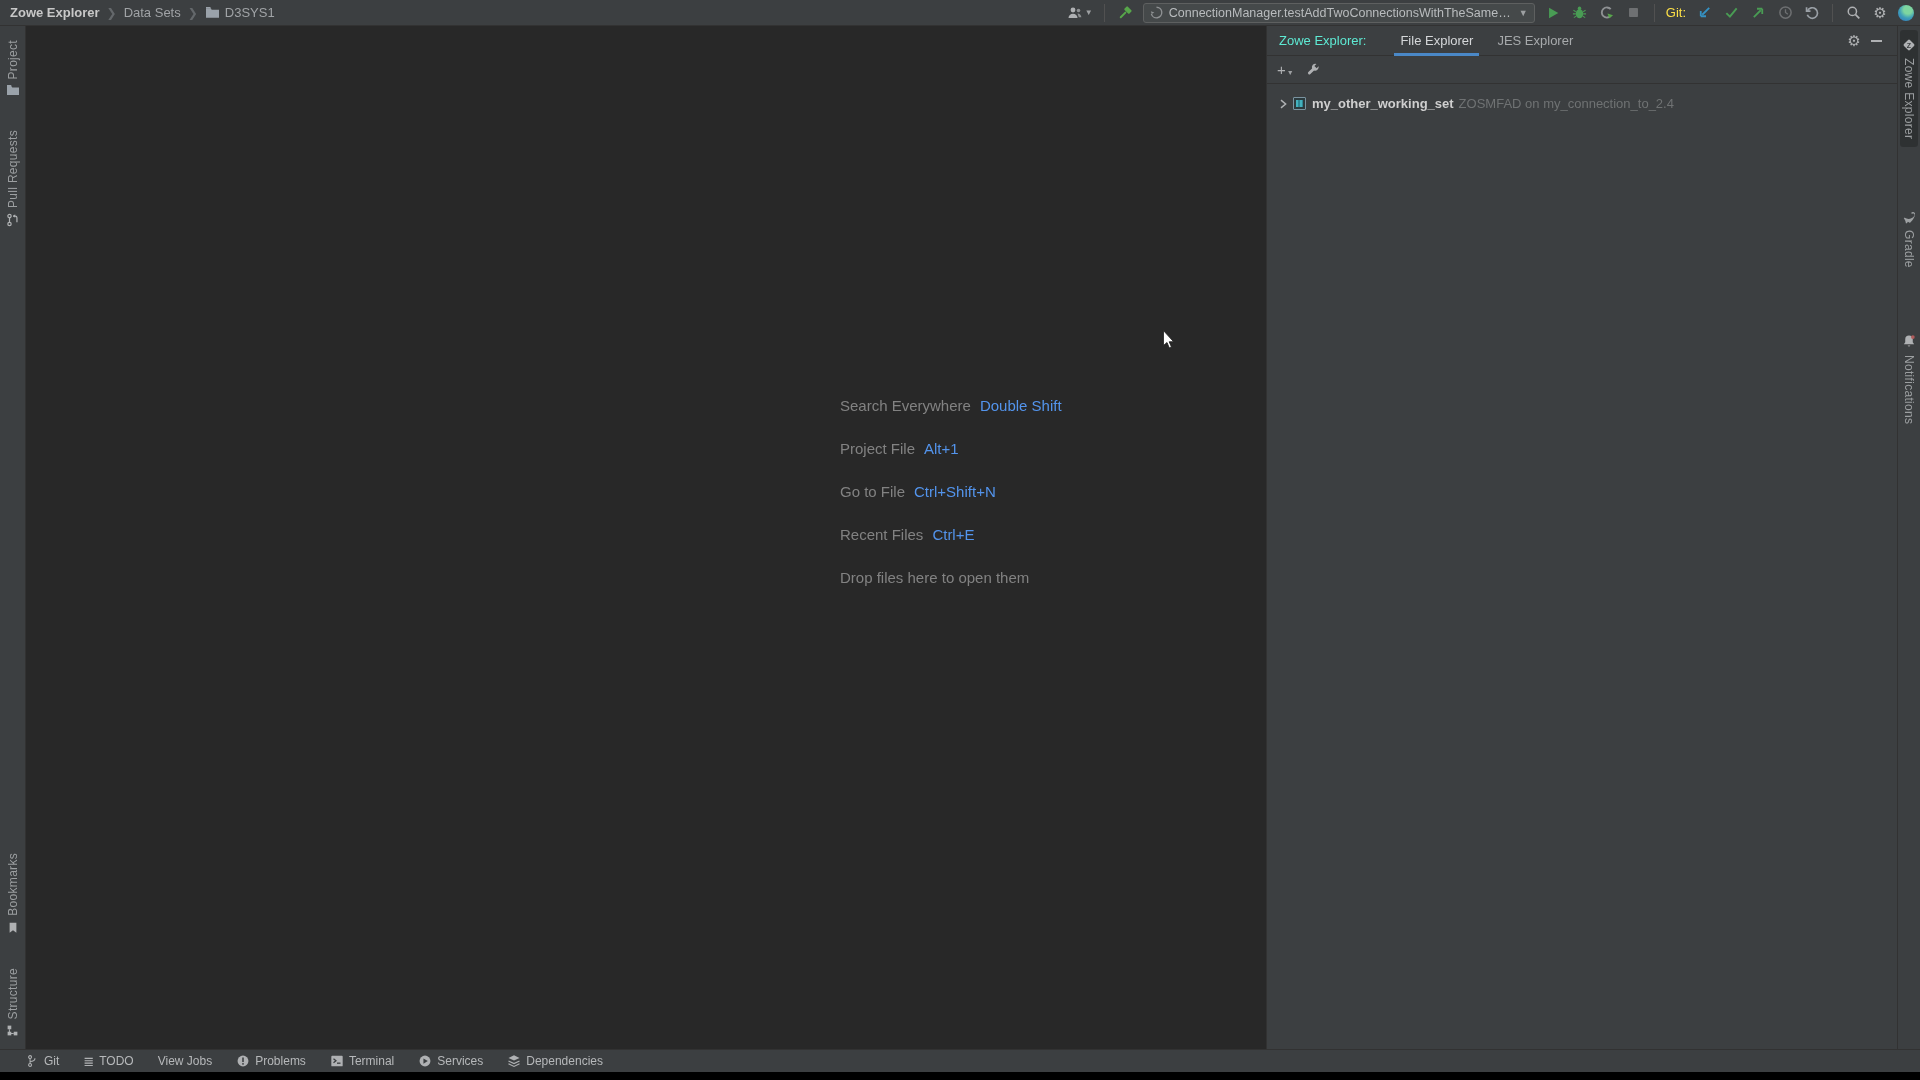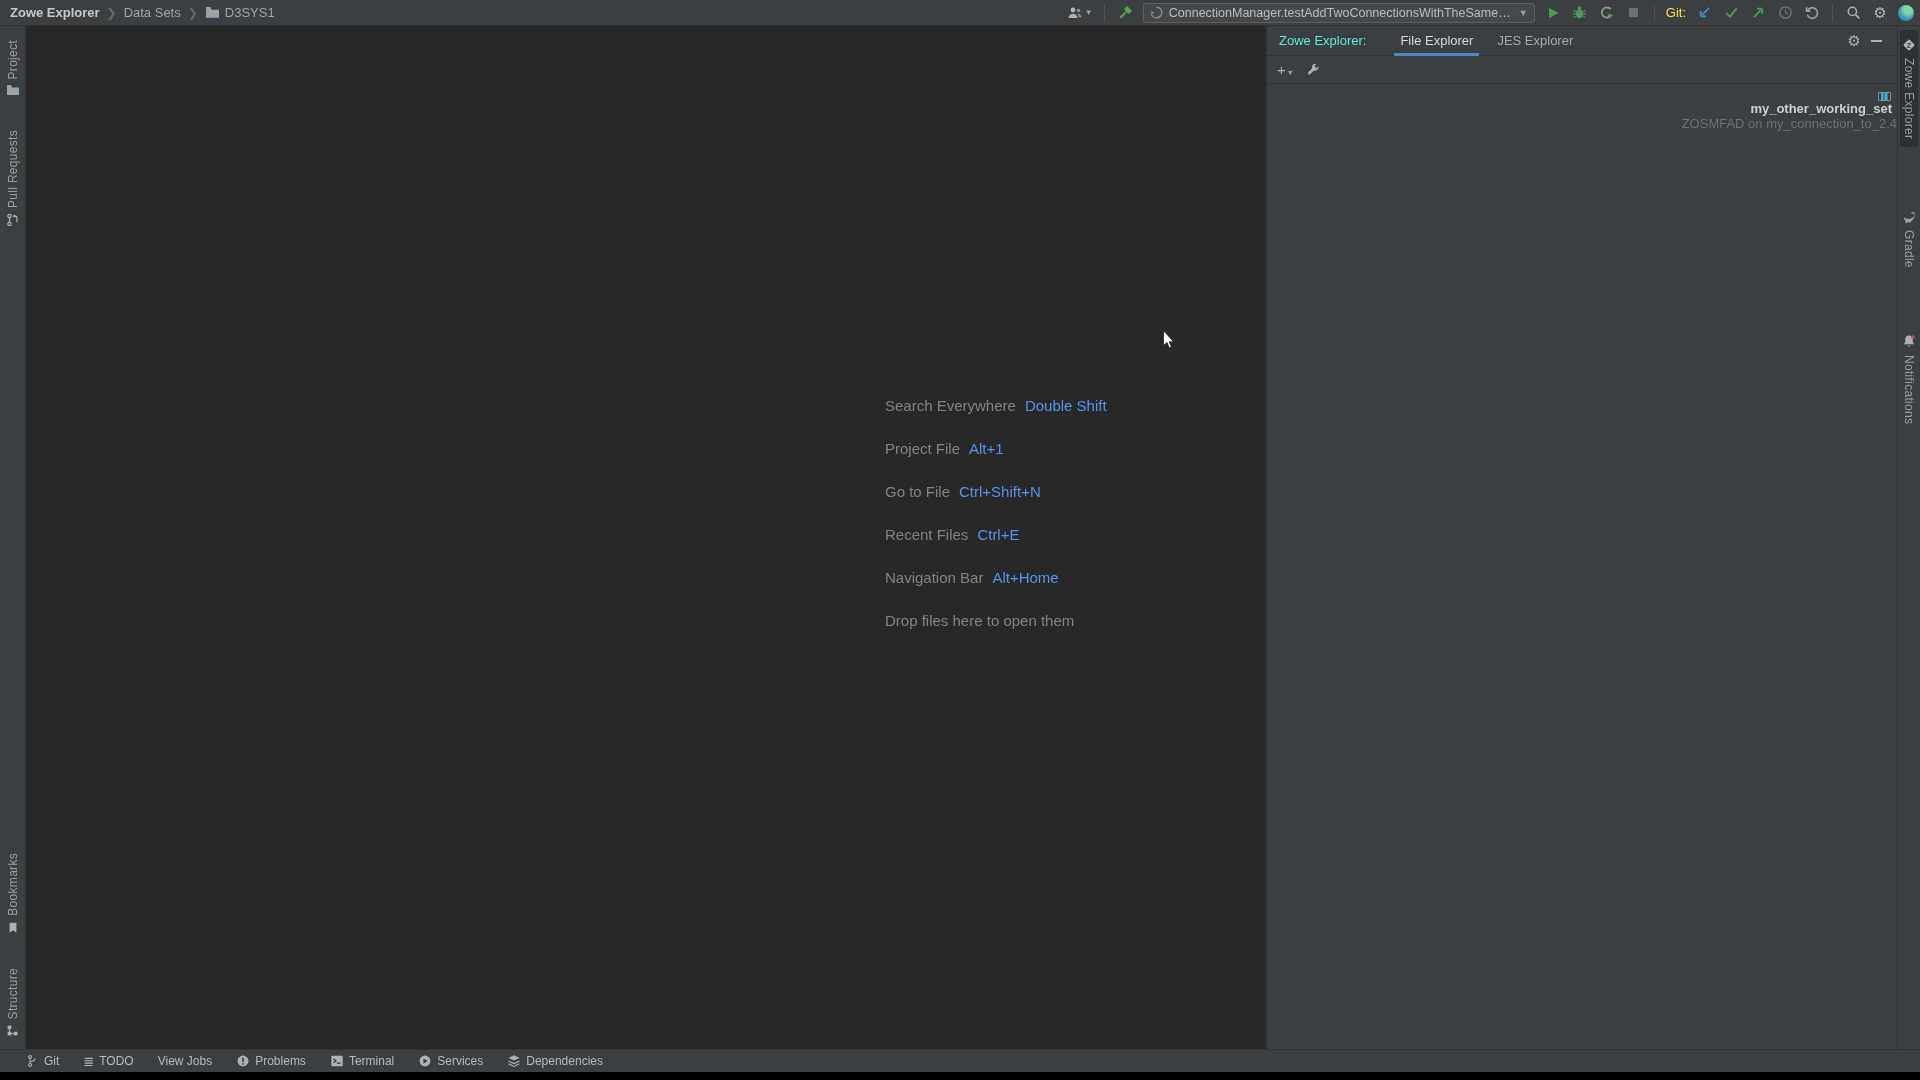--- a/index.html
+++ b/index.html
@@ -58,21 +58,21 @@
   }
   .stripe-btn.active { background:rgba(0,0,0,0.22); }
   .v-label { font-size:12px; color:#9C9FA1; letter-spacing:.3px; }
   .v-up { writing-mode:vertical-rl; transform:rotate(180deg); }   
   .v-down { writing-mode:vertical-rl; }                            
   .stripe-right .stripe-btn { gap:6px; padding:8px 2px; }
   .mb40 { margin-bottom:40px; }
 
   
   .editor { flex:1; background:#282828; position:relative; }
-  .shortcuts { position:absolute; left:859px; top:358px; font-size:15px; }
+  .shortcuts { position:absolute; left:814px; top:358px; font-size:15px; }
   .sc-row { height:43px; display:flex; align-items:center; gap:9px; white-space:nowrap; }
   .sc-label { color:#828282; }
   .sc-keys { color:#5394EC; }
   .drop-hint { color:#828282; }
 
   
   .cursor { position:absolute; left:1160px; top:330px; z-index:50; }
 
   
   .tool-panel { width:631px; background:#3C3F41; border-left:1px solid #323232; display:flex; flex-direction:column; }
@@ -95,21 +95,21 @@
 
   .panel-toolbar {
     height:28px; display:flex; align-items:center; gap:12px; padding:0 10px;
     border-bottom:1px solid #323232;
   }
   .pt-btn { display:flex; align-items:flex-end; cursor:pointer; }
   .plus-glyph { font-size:15px; color:#AFB1B3; line-height:13px; }
   .plus-dd { font-size:7px; color:#9DA0A2; margin-left:1px; }
 
   .tree { padding-top:8px; }
-  .tree-row { height:23px; display:flex; align-items:flex-end; padding-left:8px; white-space:nowrap; cursor:pointer;flex-direction:column; }
+  .tree-row { height:23px; display:flex; align-items:center; padding-left:8px; white-space:nowrap; cursor:pointer; }
   .tree-row.selected { background:#4B6EAF; }
   .tw-chevron { width:16px; height:16px; margin-right:2px; }
   .ws-icon {
     width:13px; height:13px; margin-right:6px;
     background:#2C3B3E; border:1px solid #7A93A0; border-radius:1px;
     display:flex; align-items:center; justify-content:center;
   }
   .ws-inner { width:7px; height:7px; background:
     repeating-linear-gradient(90deg,#43B1BE 0 2px,#2E8794 2px 4px); }
   .tree-name { color:#CFCFCF; font-weight:bold; margin-right:5px; }
@@ -292,24 +292,20 @@
         <span class="sc-label">Project File</span>
         <span class="sc-keys">Alt+1</span>
       </div>
       <div class="sc-row">
         <span class="sc-label">Go to File</span>
         <span class="sc-keys">Ctrl+Shift+N</span>
       </div>
       <div class="sc-row">
         <span class="sc-label">Recent Files</span>
         <span class="sc-keys">Ctrl+E</span>
-      </div>
-      <div class="sc-row">
-        <span class="sc-label">Navigation Bar</span>
-        <span class="sc-keys">Alt+Home</span>
       </div>
       <div class="sc-row">
         <span class="drop-hint">Drop files here to open them</span>
       </div>
     </div>
   </div>
 
   <div class="tool-panel">
     <div class="panel-header">
       <span class="panel-title">Zowe Explorer:</span>

